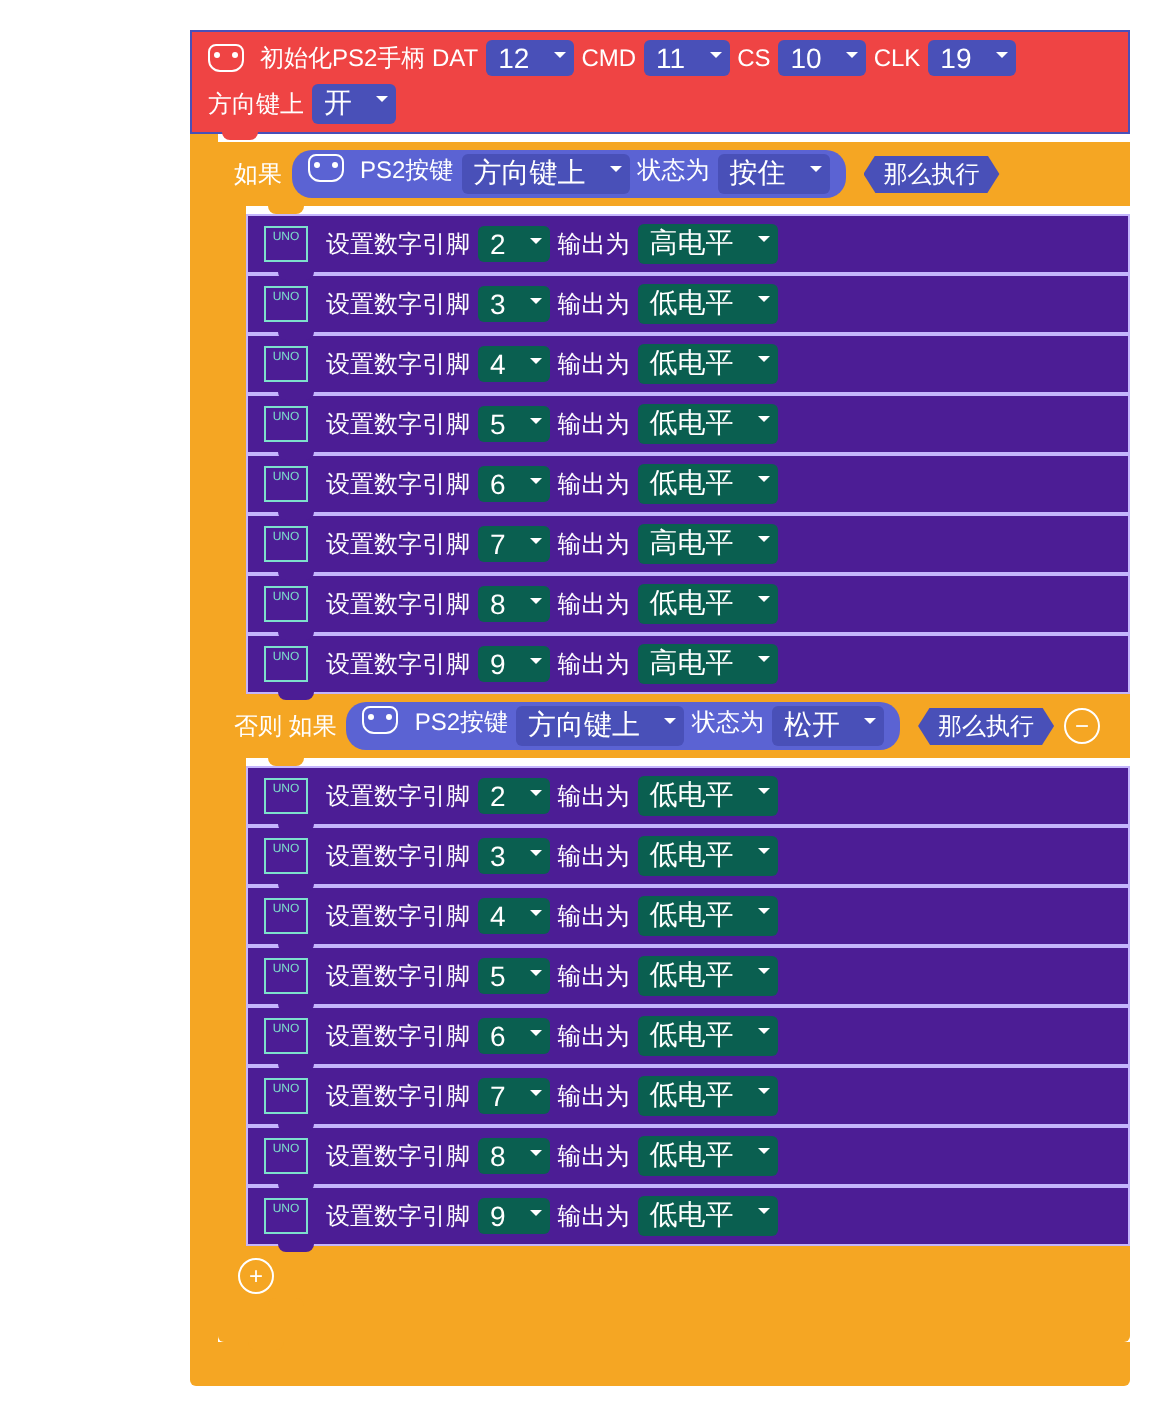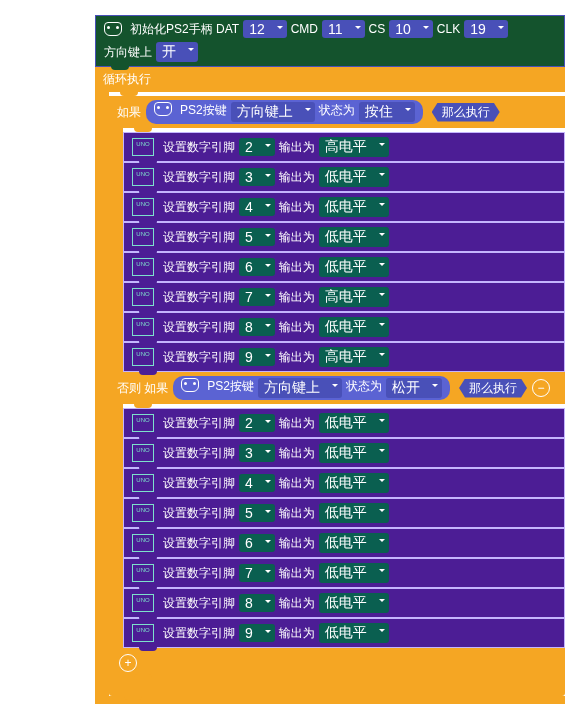--- a/index.html
+++ b/index.html
@@ -5,21 +5,21 @@
 body{margin:0;background:#fff;font-family:"Microsoft YaHei",Arial,sans-serif;font-size:12px;color:#fff;padding:15px 15px 15px 95px}
 .hat{display:inline-block;background:#0f7c6a;border-radius:6px 6px 0 0;padding:6px 15px 4px 10px;position:relative}
 .hat::after{content:"";position:absolute;bottom:-4px;left:15px;width:18px;height:8px;background:#0f7c6a;border-radius:0 0 4px 4px}
 .ctrl-icon{width:16px;height:12px;border:1.5px solid #fff;border-radius:4px 4px 6px 6px;display:inline-block;vertical-align:-3px;margin-right:4px;position:relative}
 .ctrl-icon::before,.ctrl-icon::after{content:"";position:absolute;width:3px;height:3px;background:#fff;border-radius:50%;top:3px}
 .ctrl-icon::before{left:2px}
 .ctrl-icon::after{right:2px}
 .uno-icon{width:22px;height:18px;border:1px solid #7de0cc;display:inline-block;vertical-align:middle;margin-right:5px;font-size:6px;line-height:8px;color:#7de0cc;text-align:center;padding-top:1px;box-sizing:border-box}
 .row{padding:4px 8px;display:flex;align-items:center;gap:4px;flex-wrap:wrap;position:relative}
 .row::after{content:"";position:absolute;bottom:-4px;left:15px;width:18px;height:8px;background:inherit;border-radius:0 0 4px 4px;z-index:1}
-.purple{background:#14532d;border:1px solid #4950b8}
+.purple{background:#ef4444;border:1px solid #4950b8}
 .green{background:#4c1d95;border:1px solid #c4b5fd}
 .dd{background:#4950b8;border-radius:3px;padding:1px 22px 1px 6px;position:relative;font-size:14px;display:inline-block}
 .dd::after{content:"";position:absolute;right:4px;top:6px;border:3px solid transparent;border-top-color:#fff}
 .ddg{background:#0a5f50}
 .c-block{border-radius:3px}
 .c-hdr{background:#f5a623;padding:4px 8px;display:flex;align-items:center;gap:5px;position:relative}
 .c-hdr::after{content:"";position:absolute;bottom:-4px;left:25px;width:18px;height:8px;background:#f5a623;border-radius:0 0 4px 4px}
 .c-left{background:#f5a623;width:14px}
 .c-body-wrap{display:flex}
 .c-body{flex:1;padding-top:4px}
@@ -45,23 +45,20 @@
       <span class="dd">11</span>
 <span>CS</span>
       <span class="dd">10</span>
 <span>CLK</span>
       <span class="dd">19</span>
 <span>方向键上</span>
       <span class="dd">开</span>
 </div>
 
 <div class="c-block">
-<div class="c-hdr">
-        <span>循环执行</span>
-      </div>
 <div class="c-body-wrap">
         <div class="c-left"></div>
         <div class="c-body">
 
 
 <div class="c-block">
 <div class="c-hdr">
 <span>如果</span>
 <span class="slot">
                 <span class="ctrl-icon"></span>

